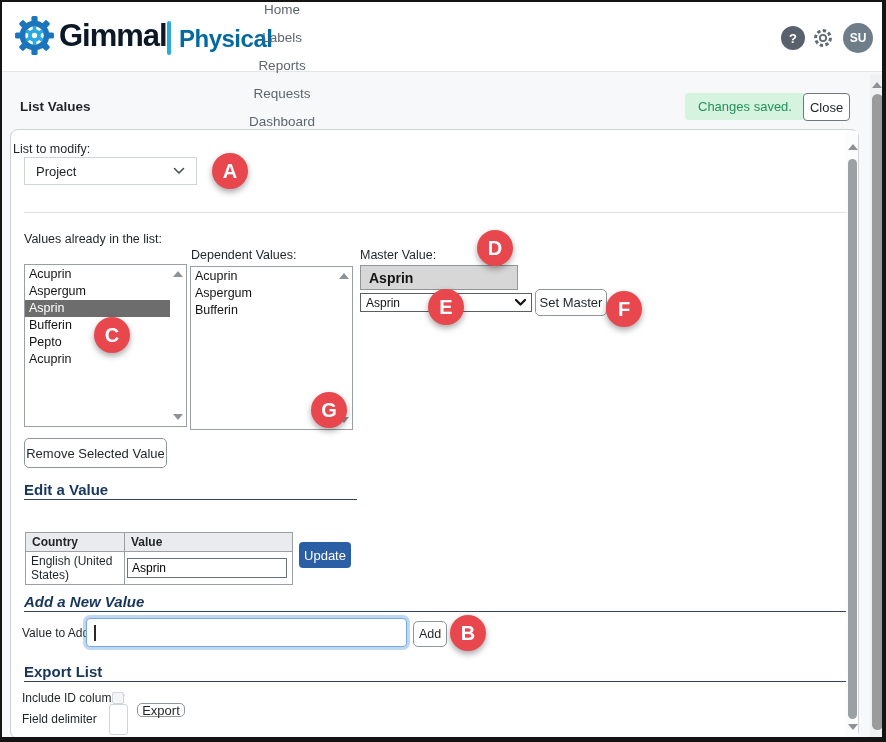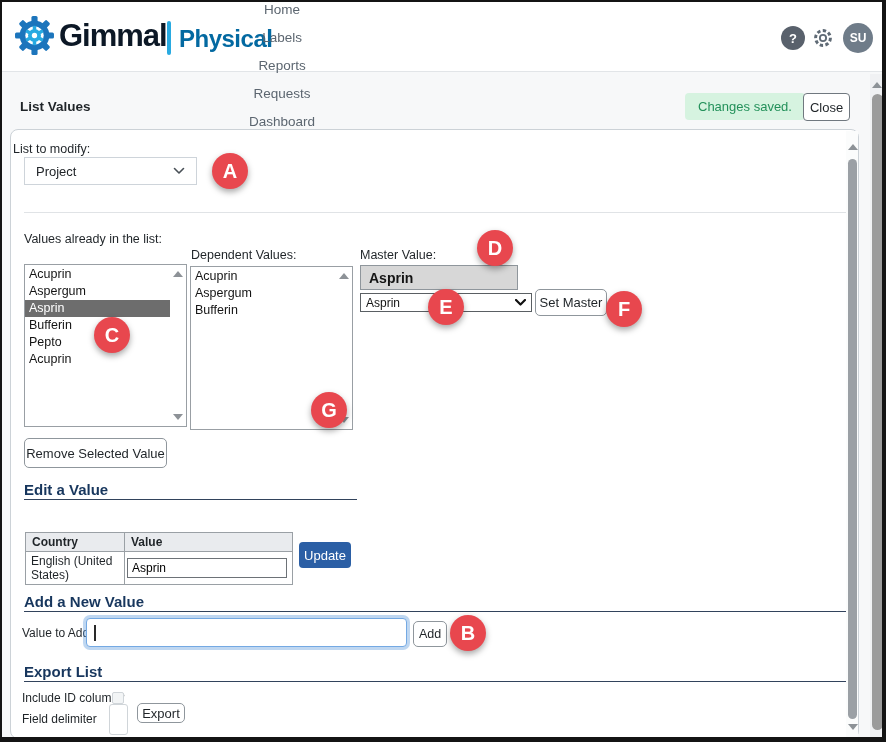--- a/index.html
+++ b/index.html
@@ -185,35 +185,35 @@
       <th style="width:168px;margin-left:20px;">Value</th>
     </tr>
     <tr>
       <td class="country">English (United States)</td>
       <td><input type="text" value="Asprin" style=""></td>
     </tr>
   </tbody>
     </table>
   <div class="z btn-primary" style="left:297px; top:540px; width:52px; height:26px;">Update</div>
 
-  <div class="z section-heading" style="left:22px; top:591px;">Add a New Value</div>
+  <div class="z section-heading" style="left:22px; top:591px;font-style:italic;">Add a New Value</div>
   <div class="z section-line" style="left:22px; top:609px; width:823px;"></div>
   <div class="z" style="left:20px; top:624px; font-size:12px; color:#1f2428;">Value to Add:</div>
   <div class="z add-input">
     <span class="caret"></span>
   </div>
   <div class="z btn" style="left:411px; top:619px; width:34px; height:26px; font-size:12.5px;">Add</div>
 
   <div class="z section-heading" style="left:22px; top:661px;">Export List</div>
   <div class="z section-line" style="left:22px; top:679px; width:823px;"></div>
   <div class="z" style="left:20px; top:689px; font-size:12px; color:#1f2428;">Include ID column?</div>
   <div class="z checkbox" style="left:110px; top:690px;"></div>
   <div class="z" style="left:20px; top:710px; font-size:12px; color:#1f2428;">Field delimiter</div>
   <div class="z delim-input"></div>
-  <div class="z btn" style="left:135px; top:701px; width:48px; height:20px;">Export</div>
+  <div class="z btn" style="left:135px; top:701px; width:48px; height:14px;">Export</div>
 
   <div class="badge badge-a">A</div>
   <div class="badge badge-b">B</div>
   <div class="badge badge-c">C</div>
   <div class="badge badge-d">D</div>
   <div class="badge badge-e">E</div>
   <div class="badge badge-f">F</div>
   <div class="badge badge-g">G</div>
 
   <div class="inner-scroll">

